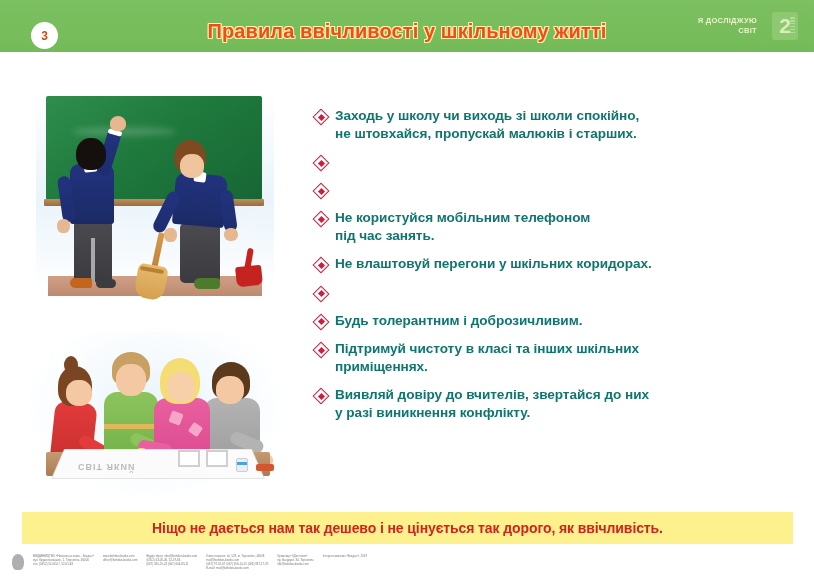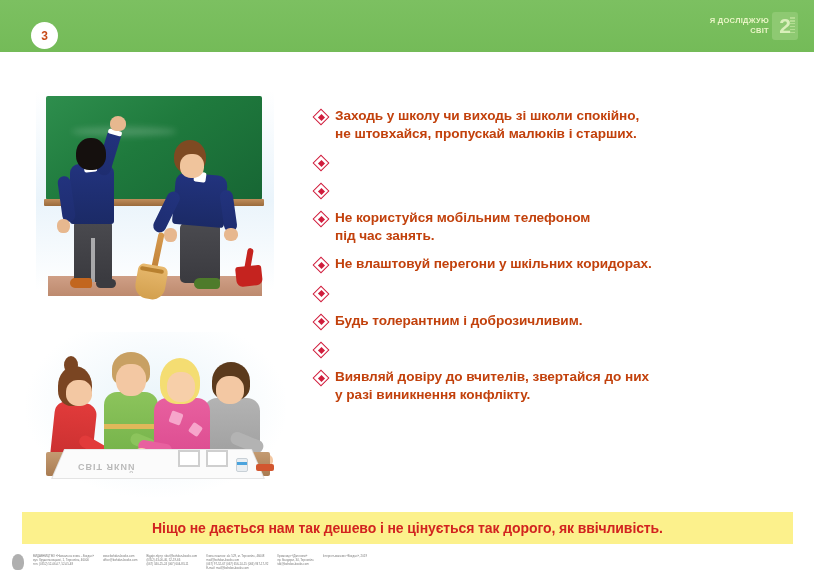--- a/index.html
+++ b/index.html
@@ -71,21 +71,21 @@
     align-items: center;
     height: 32px;
   }
   .logo-text {
     font-size: 7.5px;
     font-weight: bold;
     color: #e9f5c6;
     line-height: 10px;
     text-align: right;
     letter-spacing: 0.3px;
-    padding-right: 3px;
+    padding-right: 15px;
   }
   .logo-mark {
     width: 26px; height: 28px;
     border-radius: 3px;
     background: #8ec972;
     color: #d9efba;
     font-size: 21px;
     font-weight: bold;
     display: flex;
     align-items: center;
@@ -342,21 +342,21 @@
     position: absolute;
     left: 4.5px; top: 4.5px;
     width: 5px; height: 5px;
     background: #d01c3c;
     transform: rotate(45deg);
   }
   .rule-text {
     font-size: 13.6px;
     font-weight: bold;
     line-height: 17.5px;
-    color: #c2410c;
+    color: #0f766e;
     letter-spacing: -0.05px;
     white-space: pre-line;
   }
 
   
   .banner {
     position: absolute;
     left: 22px; top: 512px;
     width: 771px;
     height: 32px;
@@ -399,20 +399,21 @@
     flex: 0 0 auto;
   }
 </style>
 </head>
 <body>
 
 <div class="page">
 
   <div class="header">
     <div class="page-badge">3</div>
+    <div class="header-title">Правила ввічливості у шкільному житті</div>
     <div class="logo">
       <div class="logo-text">
         <div>Я ДОСЛІДЖУЮ</div>
         <div>СВІТ</div>
       </div>
       <div class="logo-mark">2</div>
     </div>
   </div>
 
   <div class="content">
@@ -522,20 +523,22 @@
       </div>
       <div class="rule">
         <span class="bullet"></span>
       </div>
       <div class="rule">
         <span class="bullet"></span>
         <span class="rule-text">Будь толерантним і доброзичливим.</span>
       </div>
       <div class="rule">
         <span class="bullet"></span>
+        <span class="rule-text">Підтримуй чистоту в класі та інших шкільних
+приміщеннях.</span>
       </div>
       <div class="rule">
         <span class="bullet"></span>
         <span class="rule-text">Виявляй довіру до вчителів, звертайся до них
 у разі виникнення конфлікту.</span>
       </div>
     </div>
 
   </div>
 

